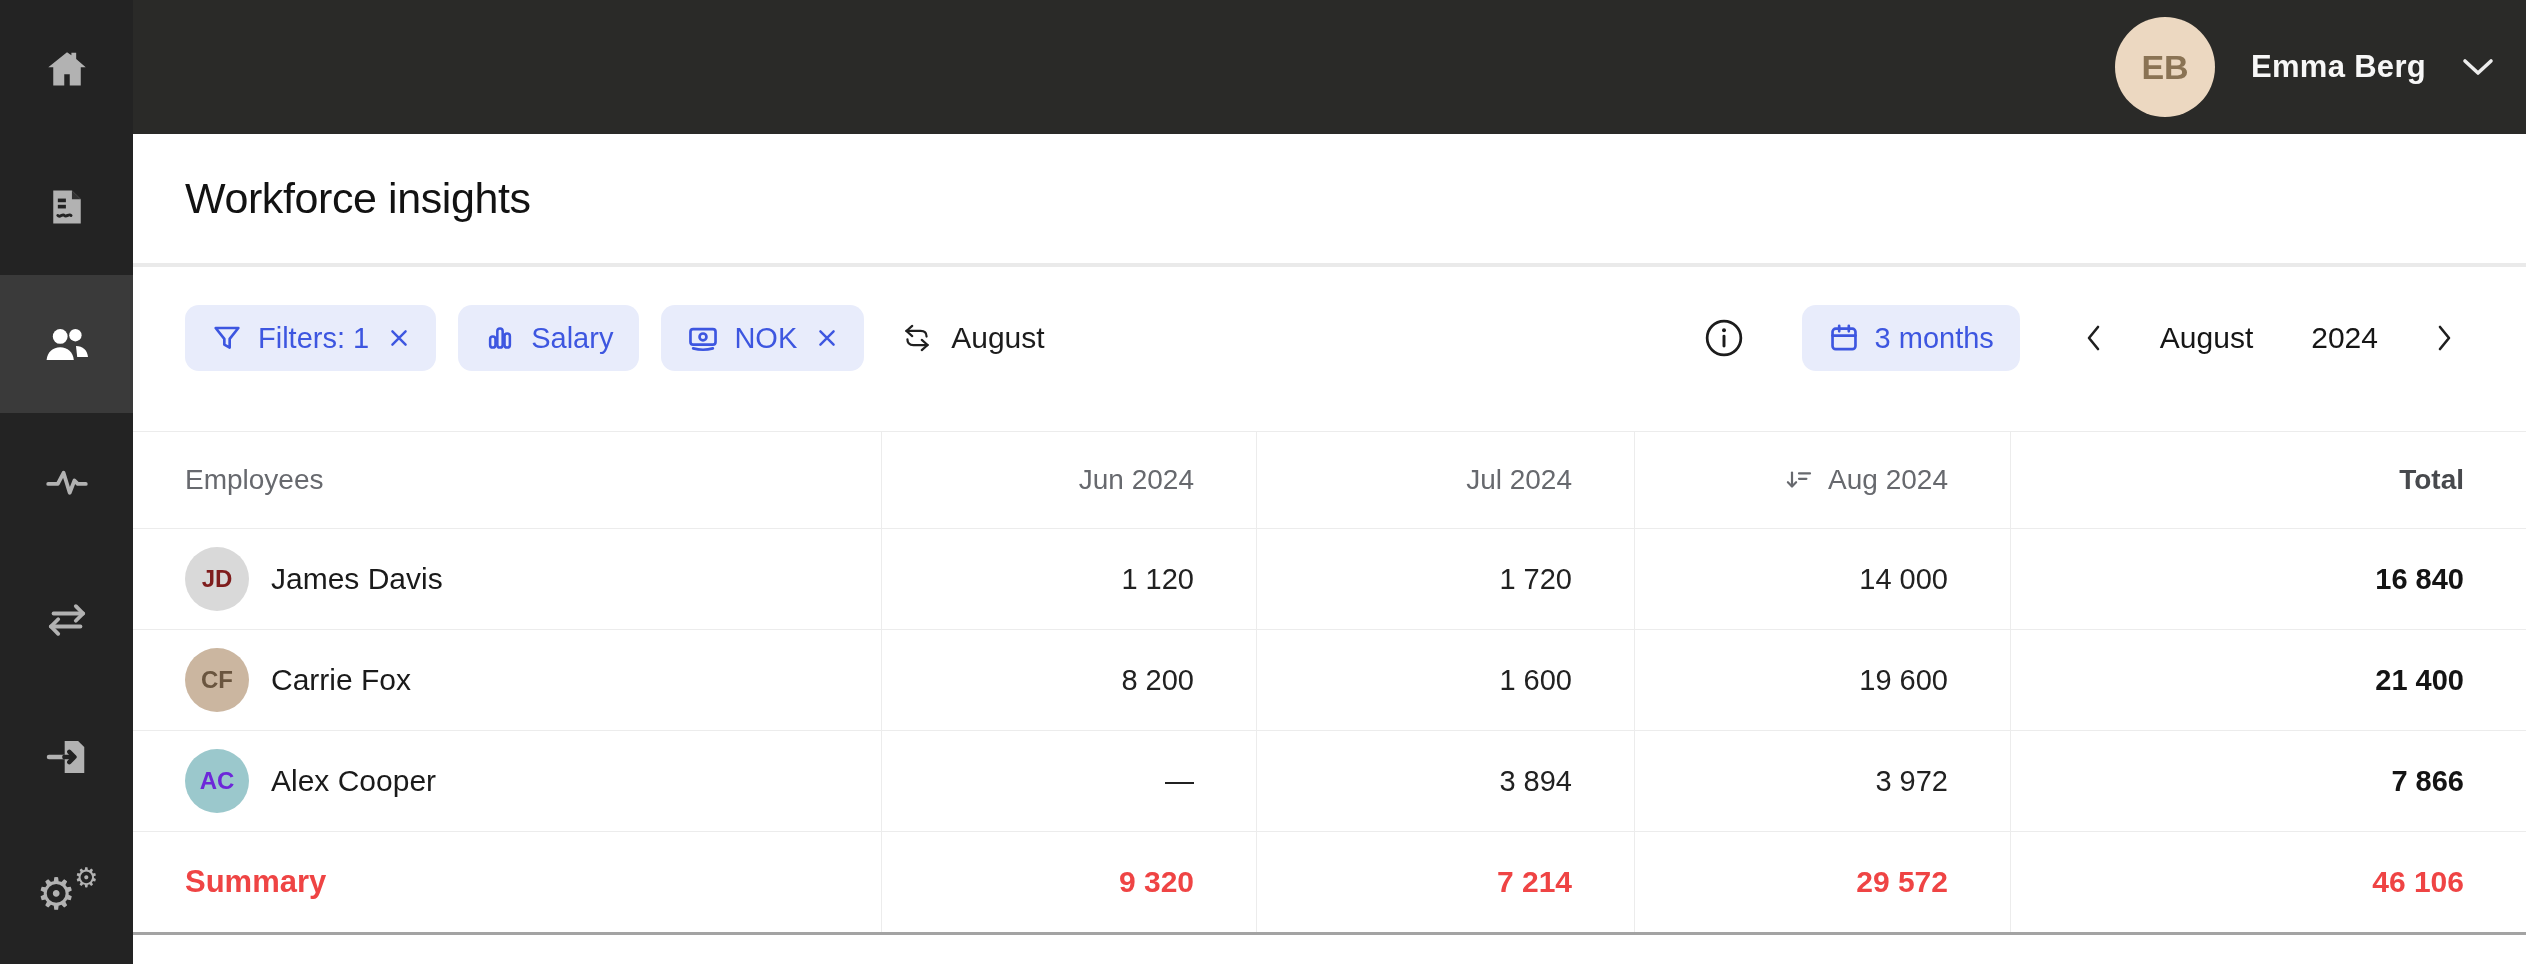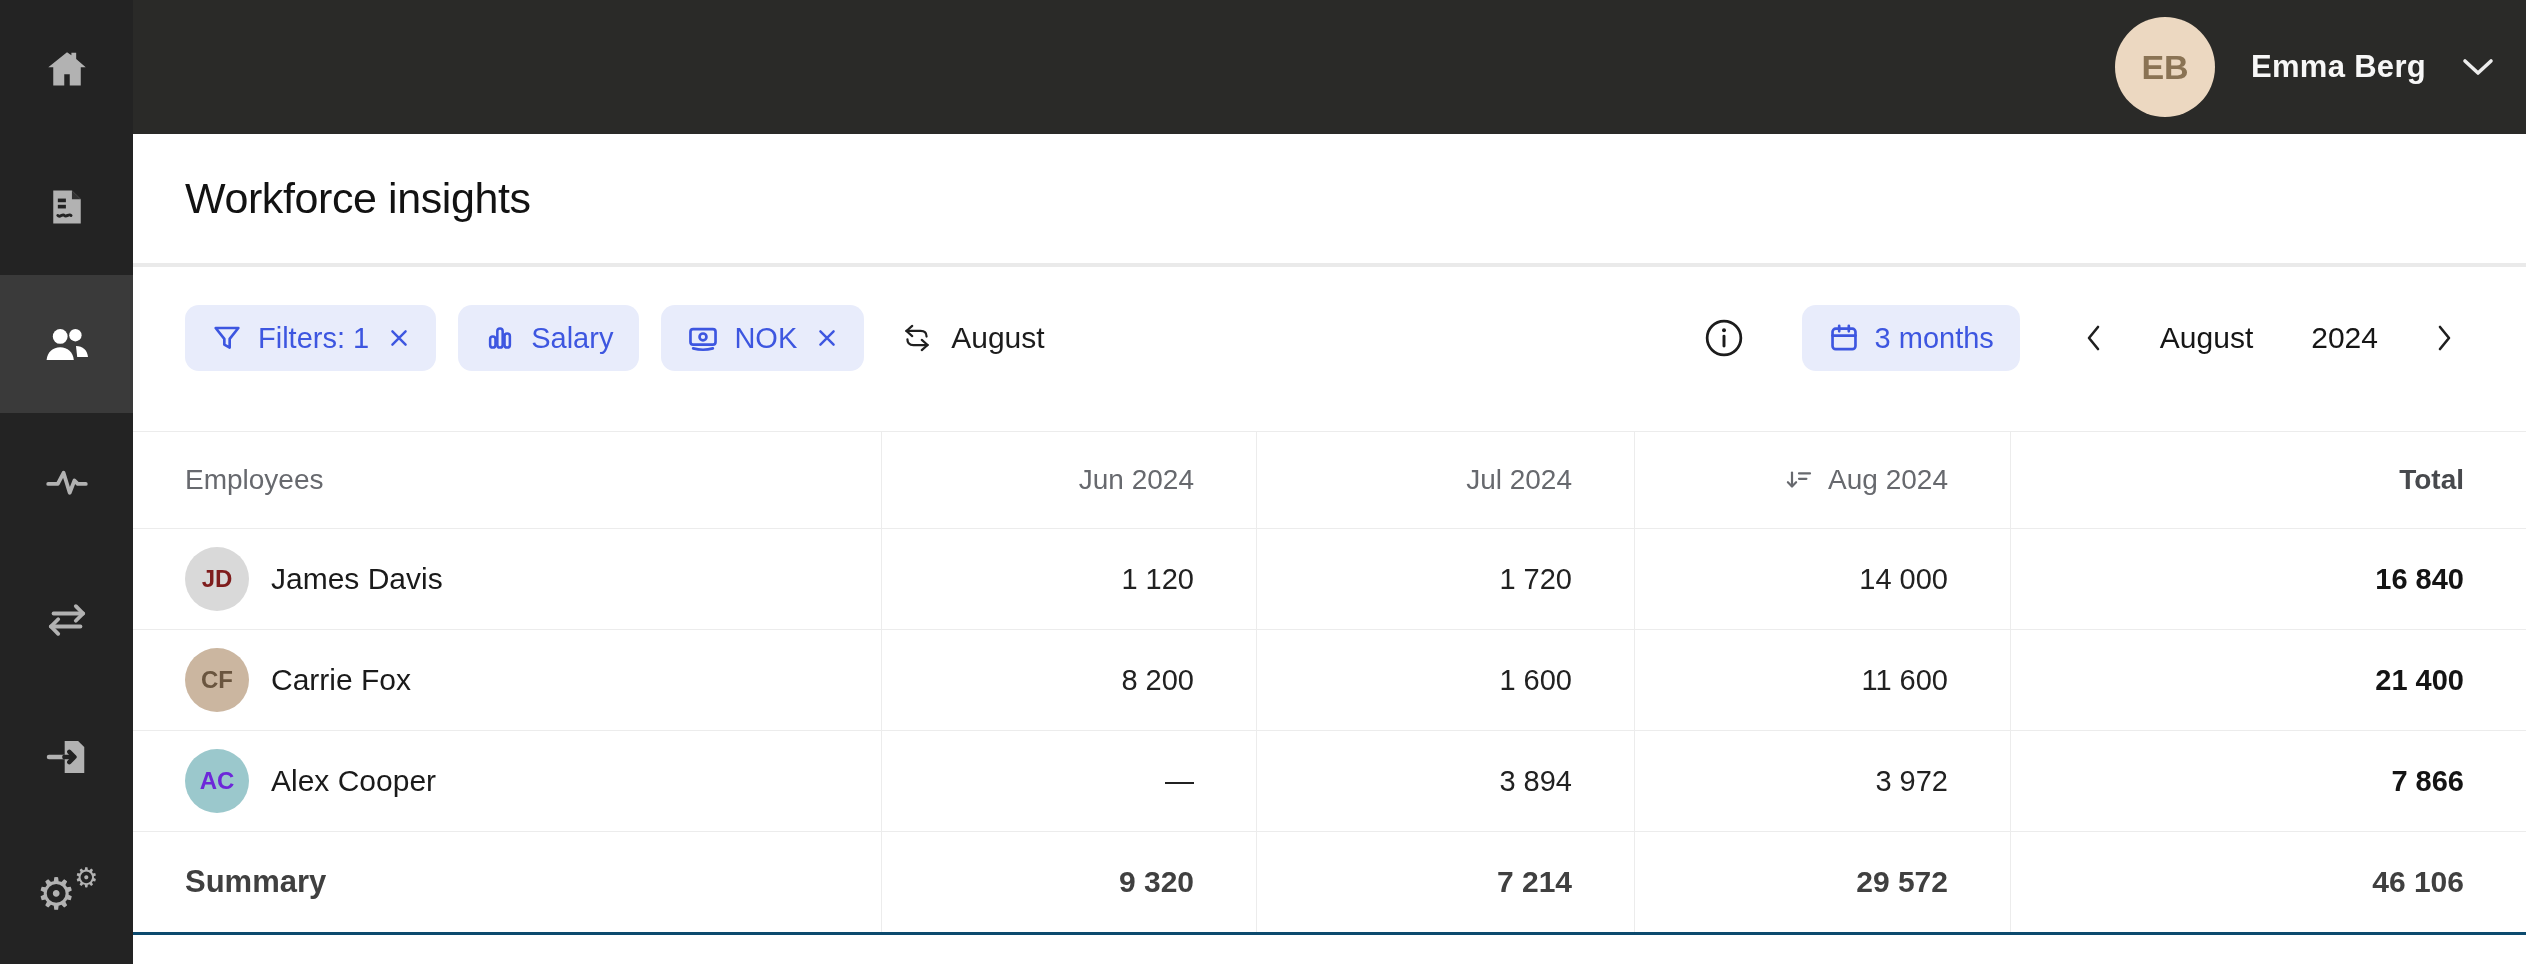--- a/index.html
+++ b/index.html
@@ -43,21 +43,21 @@
   .month-nav{display:flex;align-items:center;gap:58px;margin-left:64px;font-size:30px;color:#161616;}
   .nav-chev{cursor:pointer;display:flex;align-items:center;}
 
   
   .table{position:absolute;left:133px;top:405px;right:0;margin-top:26px;}
   .trow{display:grid;grid-template-columns:748px 375px 378px 376px 516px;align-items:center;}
   .trow > div{box-sizing:border-box;height:100%;display:flex;align-items:center;}
   .thead{height:96px;border-top:1px solid #ececec;border-bottom:1px solid #ececec;
          color:#67696e;font-size:28px;}
   .tdata{height:100px;border-bottom:1px solid #ececec;font-size:29px;color:#212121;}
-  .tsummary{height:100px;border-bottom:3px solid #0c4a6e;font-weight:700;font-size:30px;color:#404040;}
+  .tsummary{height:100px;border-bottom:3px solid #a3a3a3;font-weight:700;font-size:30px;color:#ef4444;}
   .cell-num{justify-content:flex-end;padding-right:62px;border-left:1px solid #ececec;}
   .cell-name{padding-left:52px;gap:22px;}
   .thead .cell-name{color:#67696e;}
   .thead .cell-total{color:#47494d;}
   .cell-total{font-weight:700;color:#141414;}
   .thead .sort-wrap{display:flex;align-items:center;gap:14px;}
   .row-avatar{width:64px;height:64px;border-radius:50%;display:flex;align-items:center;justify-content:center;
               font-size:24px;font-weight:700;flex:0 0 auto;}
   .emp-name{font-size:30px;color:#1a1a1a;}
   .summary-label{padding-left:52px;font-size:31px;}
@@ -241,21 +241,21 @@
       <div class="cell-num cell-total">16 840</div>
     </div>
 
     <div class="trow tdata">
       <div class="cell-name">
         <span class="row-avatar" style="background:#cbb6a0;color:#6a553f">CF</span>
         <span class="emp-name">Carrie Fox</span>
       </div>
       <div class="cell-num">8 200</div>
       <div class="cell-num">1 600</div>
-      <div class="cell-num">11 600</div>
+      <div class="cell-num">19 600</div>
       <div class="cell-num cell-total">21 400</div>
     </div>
 
     <div class="trow tdata">
       <div class="cell-name">
         <span class="row-avatar" style="background:#9bc8cc;color:#6d28d9">AC</span>
         <span class="emp-name">Alex Cooper</span>
       </div>
       <div class="cell-num">—</div>
       <div class="cell-num">3 894</div>

